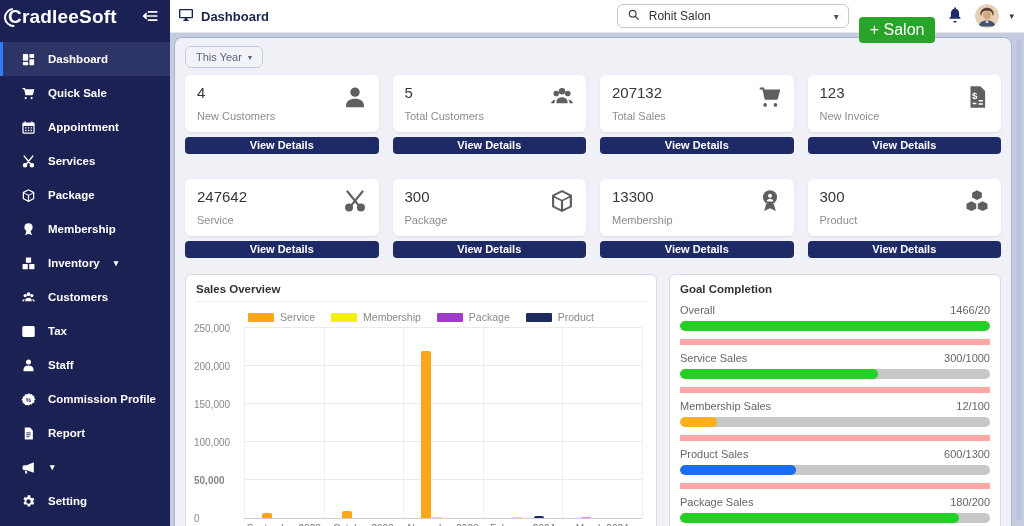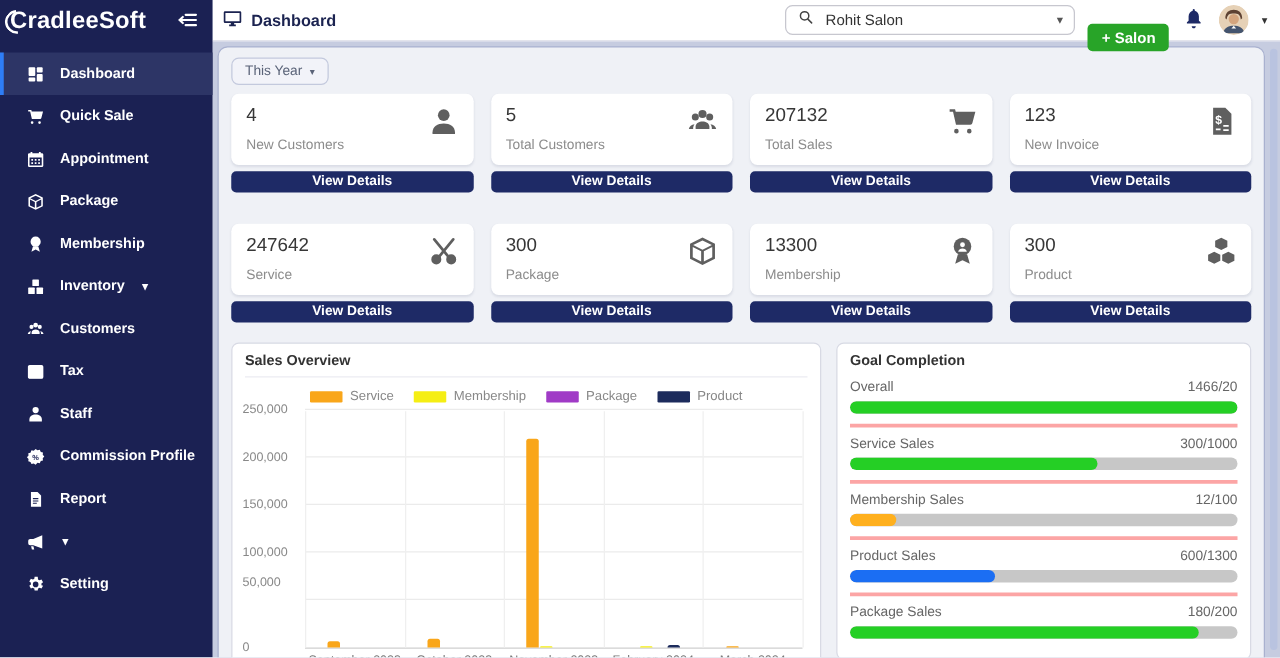--- a/index.html
+++ b/index.html
@@ -23,21 +23,21 @@
 
   
   .topbar { position:absolute; left:170px; top:0; right:0; height:33px; background:#fff; display:flex; align-items:center; padding:0 10px 0 8px; border-bottom:1px solid #e3e4ec; z-index:4; }
   .page-title { display:flex; align-items:center; gap:7px; color:#1b2350; font-weight:bold; font-size:13px; }
   .page-title svg { width:16px; height:16px; fill:#1b2350; }
   .topbar-right { margin-left:auto; display:flex; align-items:center; gap:10px; }
   .salon-select { width:232px; height:24px; border:1px solid #c7c7cf; border-radius:6px; display:flex; align-items:center; gap:9px; padding:0 9px; cursor:pointer; background:#fff; }
   .salon-select svg { width:13px; height:13px; color:#444; }
   .salon-select .val { flex:1; font-size:12px; color:#333; }
   .salon-select .chev { font-size:10px; color:#555; }
-  .add-salon { background:#28a428; color:#fff; border:none; border-radius:4px; font-size:12px; font-weight:bold; padding:4px 11px; cursor:pointer; font-family:inherit;margin-top:28px; }
+  .add-salon { background:#28a428; color:#fff; border:none; border-radius:4px; font-size:16px; font-weight:normal; padding:4px 11px; cursor:pointer; font-family:inherit;margin-top:28px; }
   .bell-btn { background:none; border:none; cursor:pointer; width:20px; height:20px; padding:0; color:#1e2a66; }
   .bell-btn svg { width:18px; height:18px; fill:currentColor; }
   .avatar { width:24px; height:24px; border-radius:50%; overflow:hidden; cursor:pointer; flex:0 0 24px; }
   .avatar svg { width:24px; height:24px; display:block; }
   .avatar-caret { font-size:9px; color:#333; cursor:pointer; }
 
   
   .main { position:absolute; left:170px; top:33px; right:0; bottom:0; background:#c6cce0; }
   .scroll-strip { position:absolute; right:2px; top:6px; bottom:6px; width:6px; background:#b9c3e0; border-radius:3px; }
   .panel-frame { position:absolute; left:4px; top:4px; right:12px; bottom:-2px; background:#eff1f6; border:1px solid #a9b1cf; border-radius:8px 8px 0 0; padding:8px 10px 0 10px; overflow:hidden; }
@@ -74,21 +74,21 @@
   .gridline-v { position:absolute; top:0; bottom:0; width:1px; background:#efefef; }
   .ytick { position:absolute; right:calc(100% + 6px); width:44px; text-align:left; font-size:10px; color:#888; transform:translateY(-50%); white-space:nowrap; }
   .cat-cell { position:absolute; bottom:0; top:0; display:flex; align-items:flex-end; justify-content:center; gap:1px; }
   .bar { width:10px; border-radius:2px 2px 0 0; }
   .xlabels { display:flex; margin-top:4px; padding-bottom:6px; }
   .xlabel { flex:1; text-align:center; font-size:10px; color:#777; }
 
   
   .goal-rows { margin-top:2px; }
   .goal-row { padding:7px 0 8px 0; }
-  .goal-row + .goal-row { border-top:3px solid #fca5a5; }
+  .goal-row + .goal-row { border-top:6px solid #fca5a5; }
   .goal-head { display:flex; justify-content:space-between; font-size:11px; color:#666; margin-bottom:5px; }
   .goal-track { height:10px; border-radius:5px; background:#c7c7c7; overflow:hidden; }
   .goal-fill { height:100%; border-radius:5px; }
 </style>
 </head>
 <body>
 
 <div class="app">
 
   <aside class="sidebar">
@@ -123,20 +123,30 @@
           </span>
           <span>Quick Sale</span>
         </div>
         <div class="menu-item">
           <span class="mi-icon">
             <svg viewBox="0 0 24 24">
               <path d="M20 4h-1.5V2.5h-2.3V4H7.8V2.5H5.5V4H4A1.8 1.8 0 0 0 2.2 5.8V20A1.8 1.8 0 0 0 4 21.8h16a1.8 1.8 0 0 0 1.8-1.8V5.8A1.8 1.8 0 0 0 20 4zm-.2 15.8H4.2V9.5h15.6zM6.5 11.5h2.2v2.2H6.5zm4.4 0h2.2v2.2h-2.2zm4.4 0h2.2v2.2h-2.2zM6.5 15.7h2.2v2.2H6.5zm4.4 0h2.2v2.2h-2.2zm4.4 0h2.2v2.2h-2.2z" fill-rule="evenodd"></path>
             </svg>
           </span>
           <span>Appointment</span>
+        </div>
+        <div class="menu-item">
+          <span class="mi-icon">
+            <svg viewBox="0 0 24 24" fill="none" stroke="currentColor" stroke-width="2" stroke-linecap="round">
+              <circle cx="6.5" cy="18" r="2.7"></circle>
+              <circle cx="17.5" cy="18" r="2.7"></circle>
+              <path d="M8.6 16 19 3.2M15.4 16 5 3.2"></path>
+            </svg>
+          </span>
+          <span>Services</span>
         </div>
         <div class="menu-item">
           <span class="mi-icon">
             <svg viewBox="0 0 24 24">
               <path d="M12 1.8 2.8 6.4v11.2L12 22.2l9.2-4.6V6.4zm0 2.2 6.9 3.4L12 10.8 5.1 7.4zM4.8 8.9l6.2 3.1v7.6l-6.2-3.1zm14.4 0v7.6l-6.2 3.1V12z"></path>
             </svg>
           </span>
           <span>Package</span>
         </div>
         <div class="menu-item">
@@ -388,21 +398,21 @@
               </span>
               <span class="legend-item">
                 <span class="legend-swatch" style="background: rgb(28, 43, 92);"></span>
                 <span>Product</span>
               </span>
             </div>
           <div class="chart-area">
             <div class="plot" id="chart-plot">
                 <div class="ytick" style="bottom: 0px; top: auto; transform: translateY(50%);">0</div>
                 <div class="gridline-h" style="bottom: 38px;"></div>
-                <div class="ytick" style="bottom: 52px; top: auto; transform: translateY(50%);">50,000</div>
+                <div class="ytick" style="bottom: 38px; top: auto; transform: translateY(50%); font-weight: bold;">50,000</div>
                 <div class="gridline-h" style="bottom: 76px;"></div>
                 <div class="ytick" style="bottom: 76px; top: auto; transform: translateY(50%);">100,000</div>
                 <div class="gridline-h" style="bottom: 114px;"></div>
                 <div class="ytick" style="bottom: 114px; top: auto; transform: translateY(50%);">150,000</div>
                 <div class="gridline-h" style="bottom: 152px;"></div>
                 <div class="ytick" style="bottom: 152px; top: auto; transform: translateY(50%);">200,000</div>
                 <div class="gridline-h" style="bottom: 190px;"></div>
                 <div class="ytick" style="bottom: 190px; top: auto; transform: translateY(50%);">250,000</div>
                 <div class="gridline-v" style="left: 0%;"></div>
                 <div class="gridline-v" style="left: 20%;"></div>

